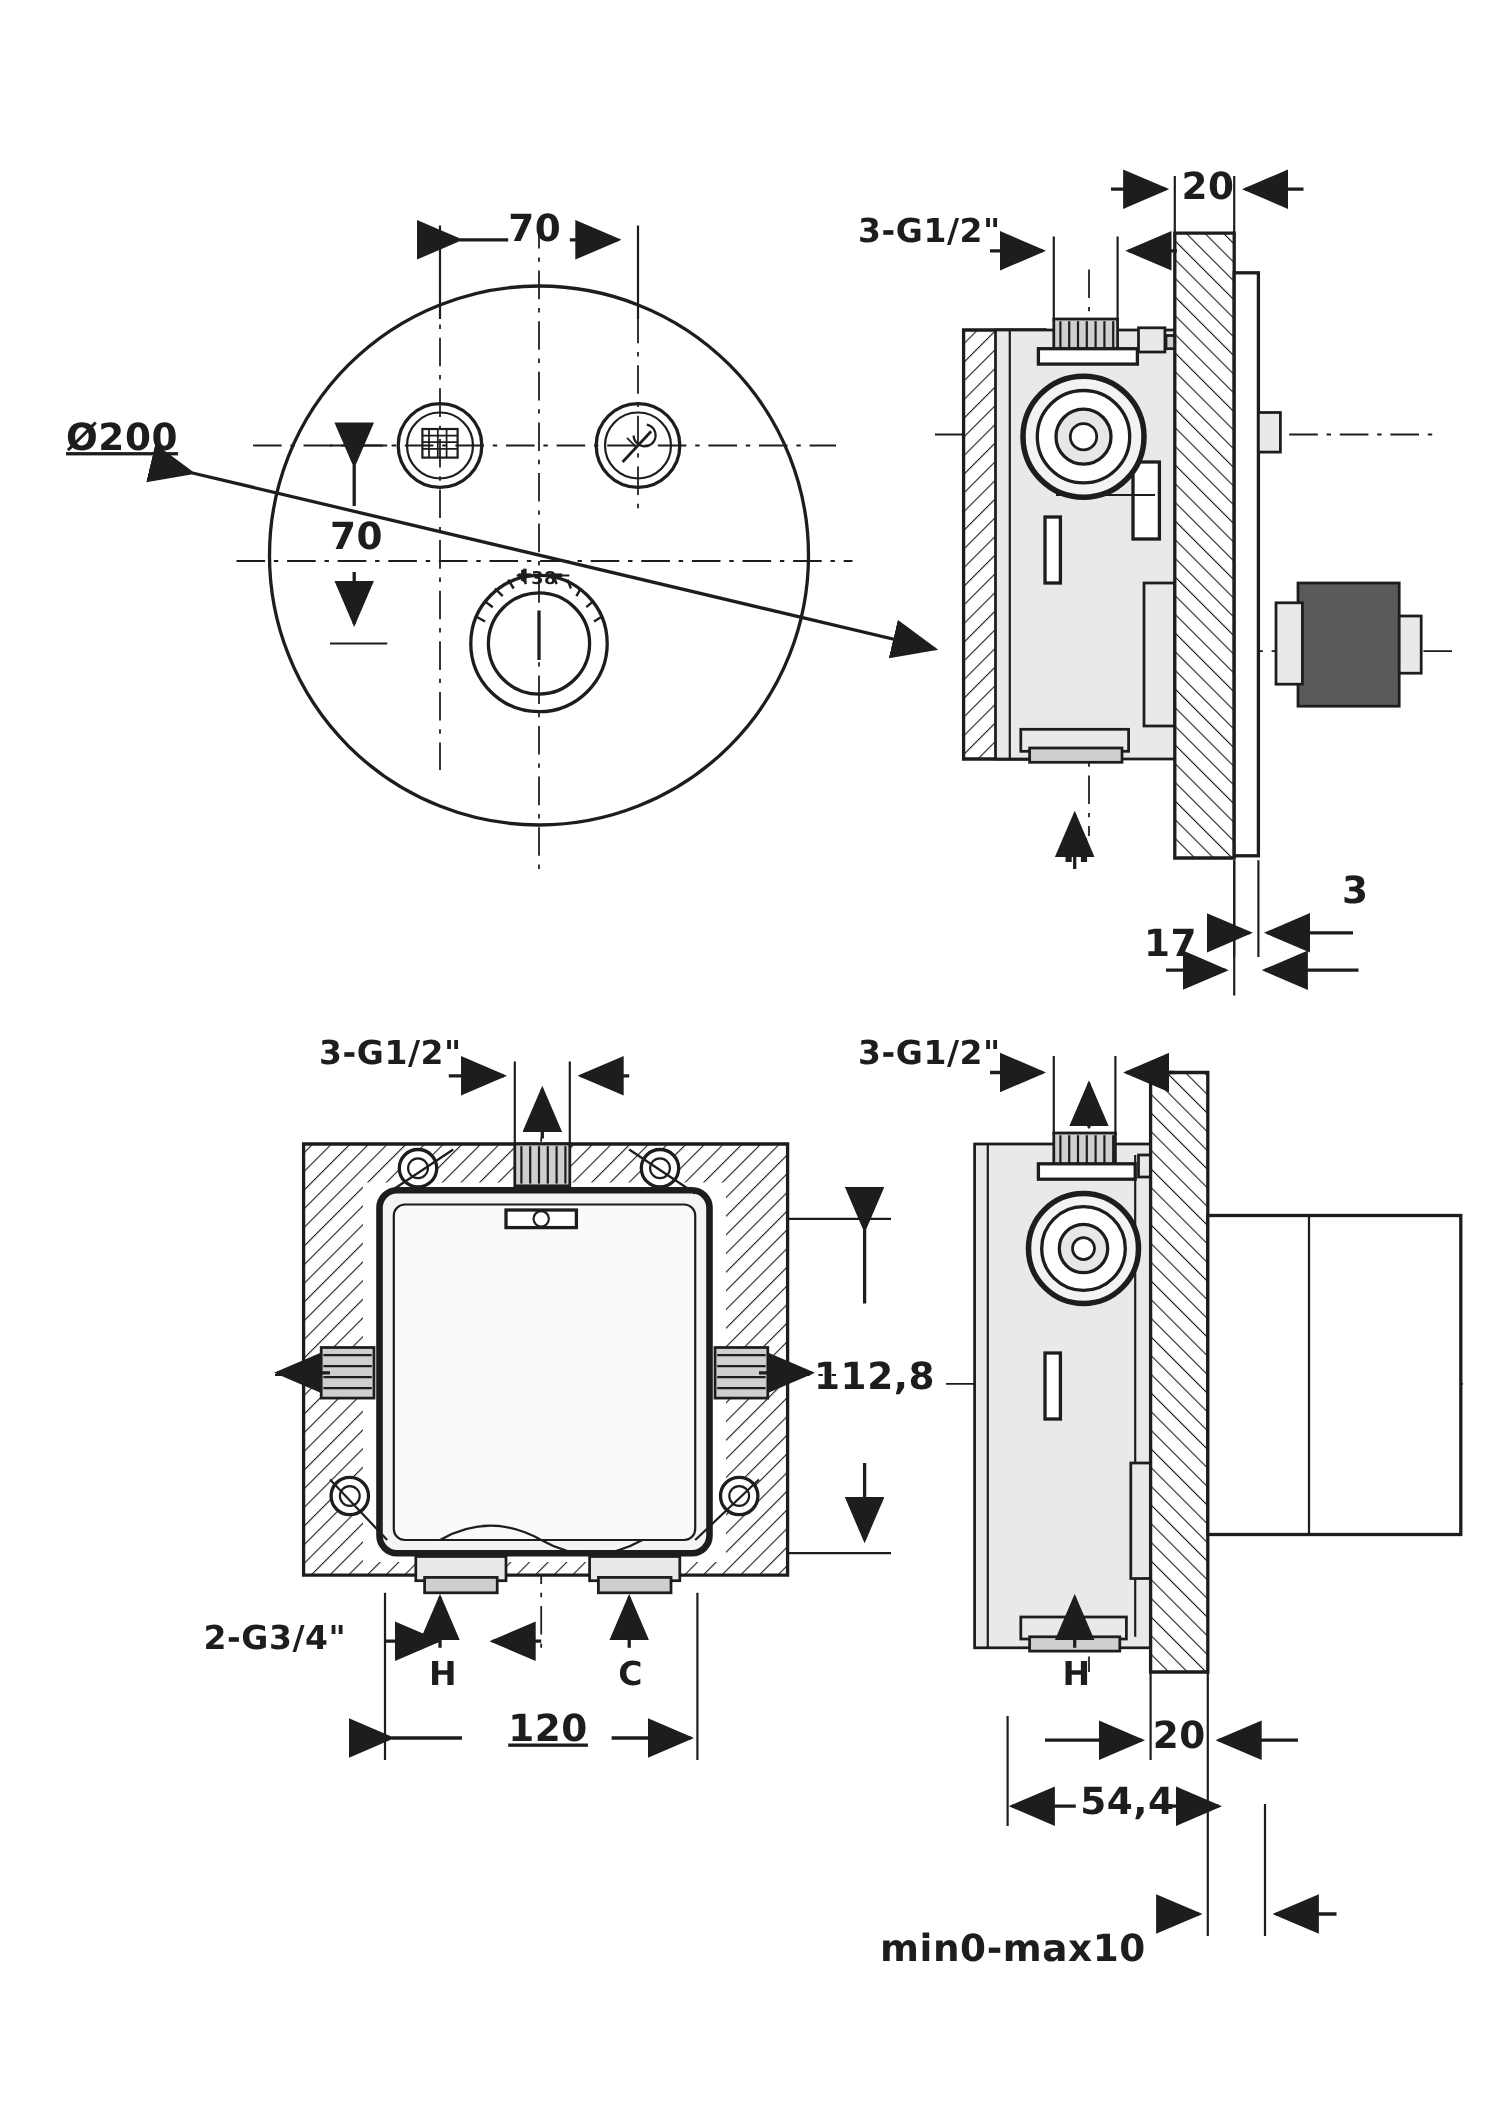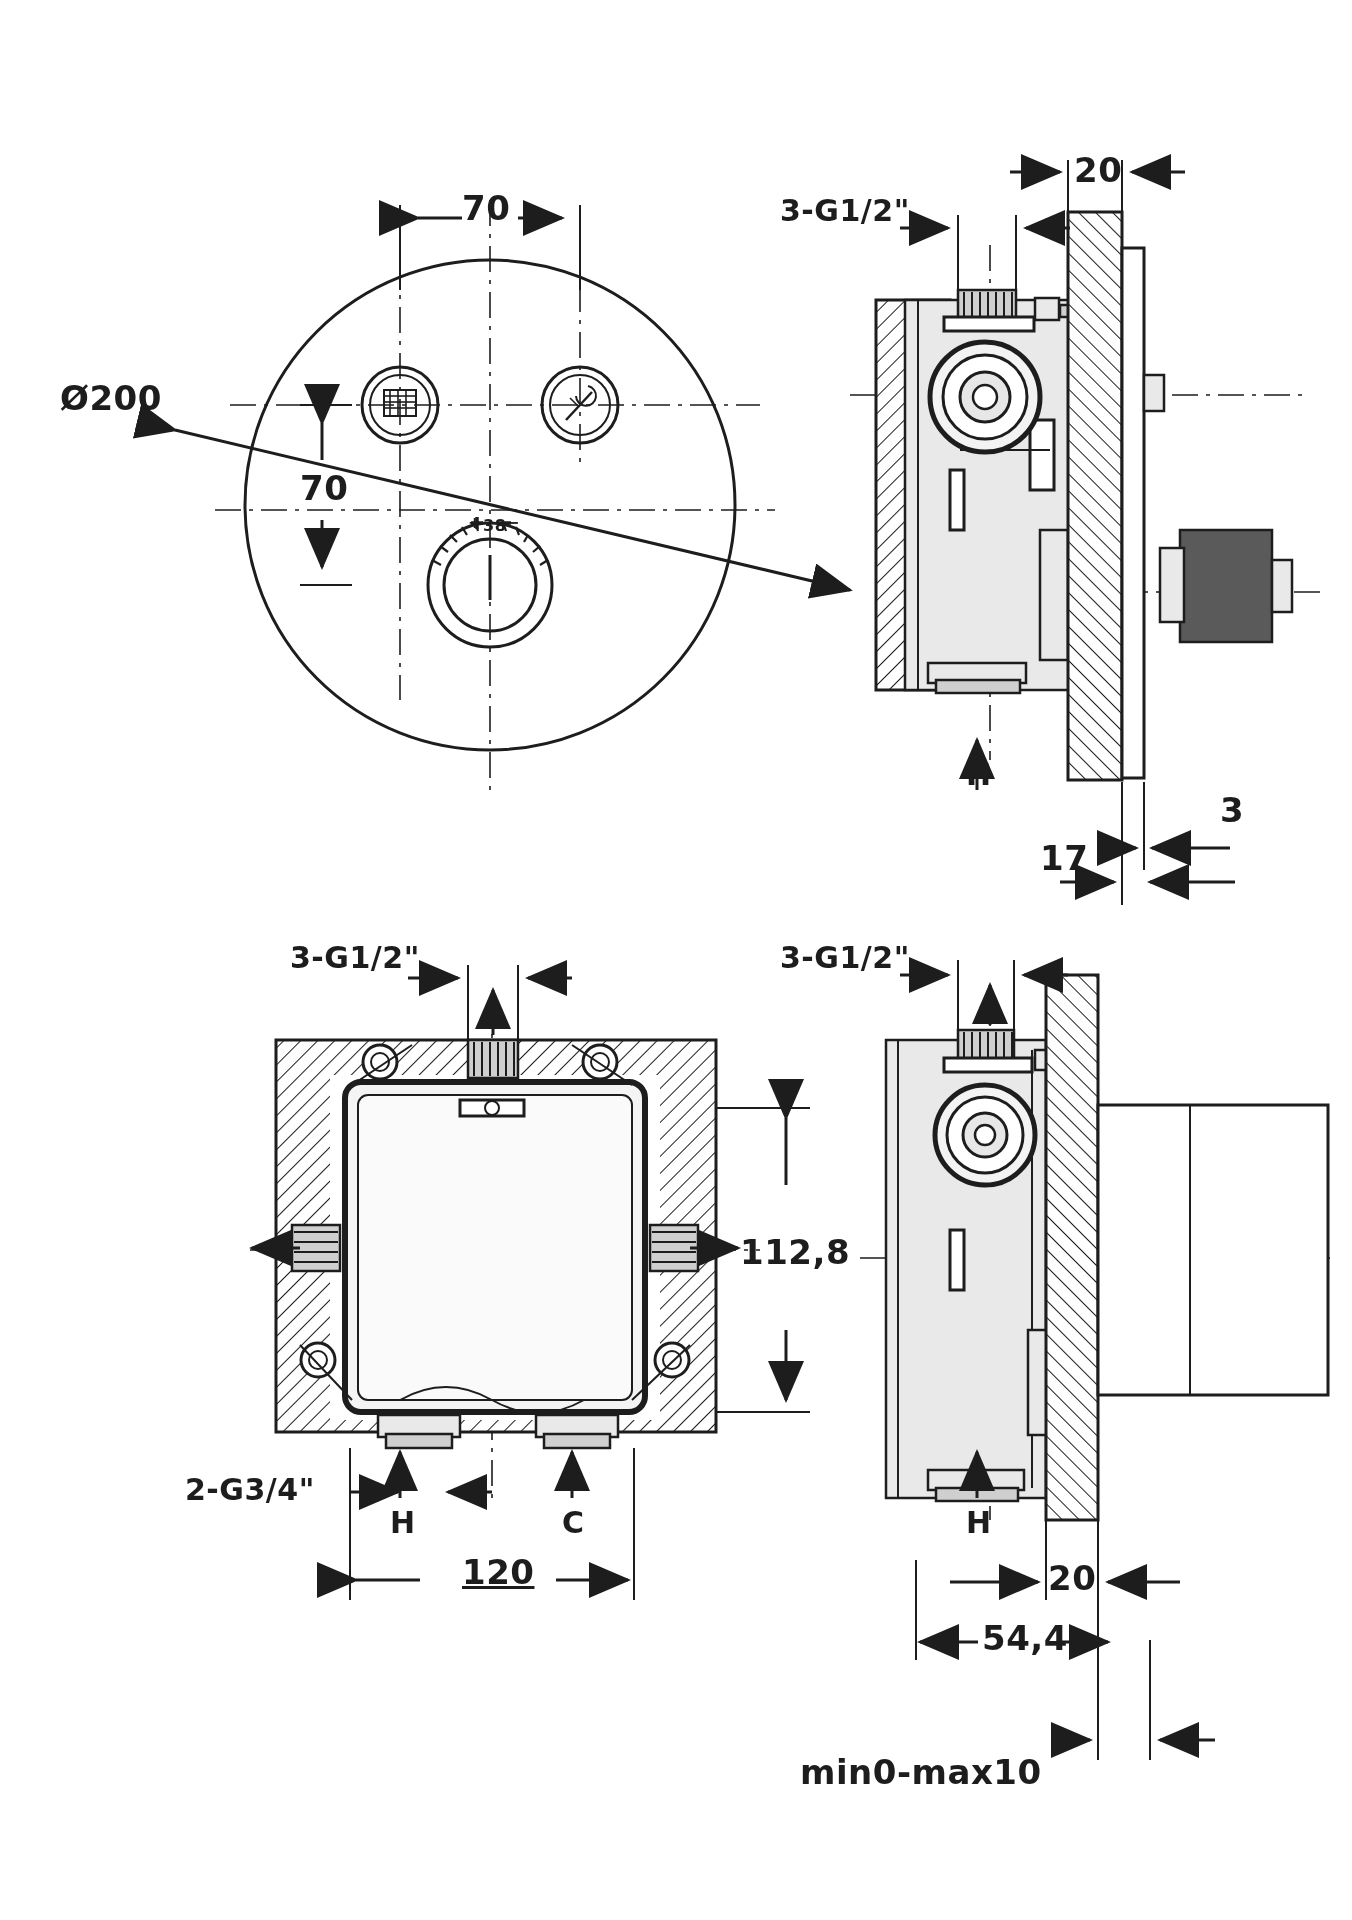--- a/index.html
+++ b/index.html
@@ -317,21 +317,21 @@
       <line class="ln med" x1="1060" y1="1642" x2="1108" y2="1642" marker-end="url(#arrH)"></line>
       <line class="ln thin" x1="916" y1="1560" x2="916" y2="1660"></line>
 
       <line class="ln thin" x1="1098" y1="1600" x2="1098" y2="1760"></line>
       <line class="ln thin" x1="1150" y1="1640" x2="1150" y2="1760"></line>
       <line class="ln med" x1="1060" y1="1740" x2="1090" y2="1740" marker-end="url(#arrH)"></line>
       <line class="ln med" x1="1215" y1="1740" x2="1160" y2="1740" marker-end="url(#arrH)"></line>
     </g>
   </svg>
 
-  <div class="dim-label f34" style="left:60px;  top:378px;">Ø200</div>
+  <div class="dim-label f34" style="left:60px;  top:378px;text-decoration:underline;">Ø200</div>
   <div class="dim-label f34" style="left:462px; top:188px;">70</div>
   <div class="dim-label f34" style="left:300px; top:468px;">70</div>
 
   <div class="dim-label f16" style="left:468px; top:513px;">+</div>
   <div class="dim-label f16" style="left:483px; top:516px;">38</div>
   <div class="dim-label f16" style="left:506px; top:513px;">−</div>
 
   <div class="dim-label f30" style="left:780px; top:193px;">3-G1/2"</div>
   <div class="dim-label f34" style="left:1074px;top:150px;">20</div>
   <div class="dim-label f34" style="left:1220px;top:790px;">3</div>

